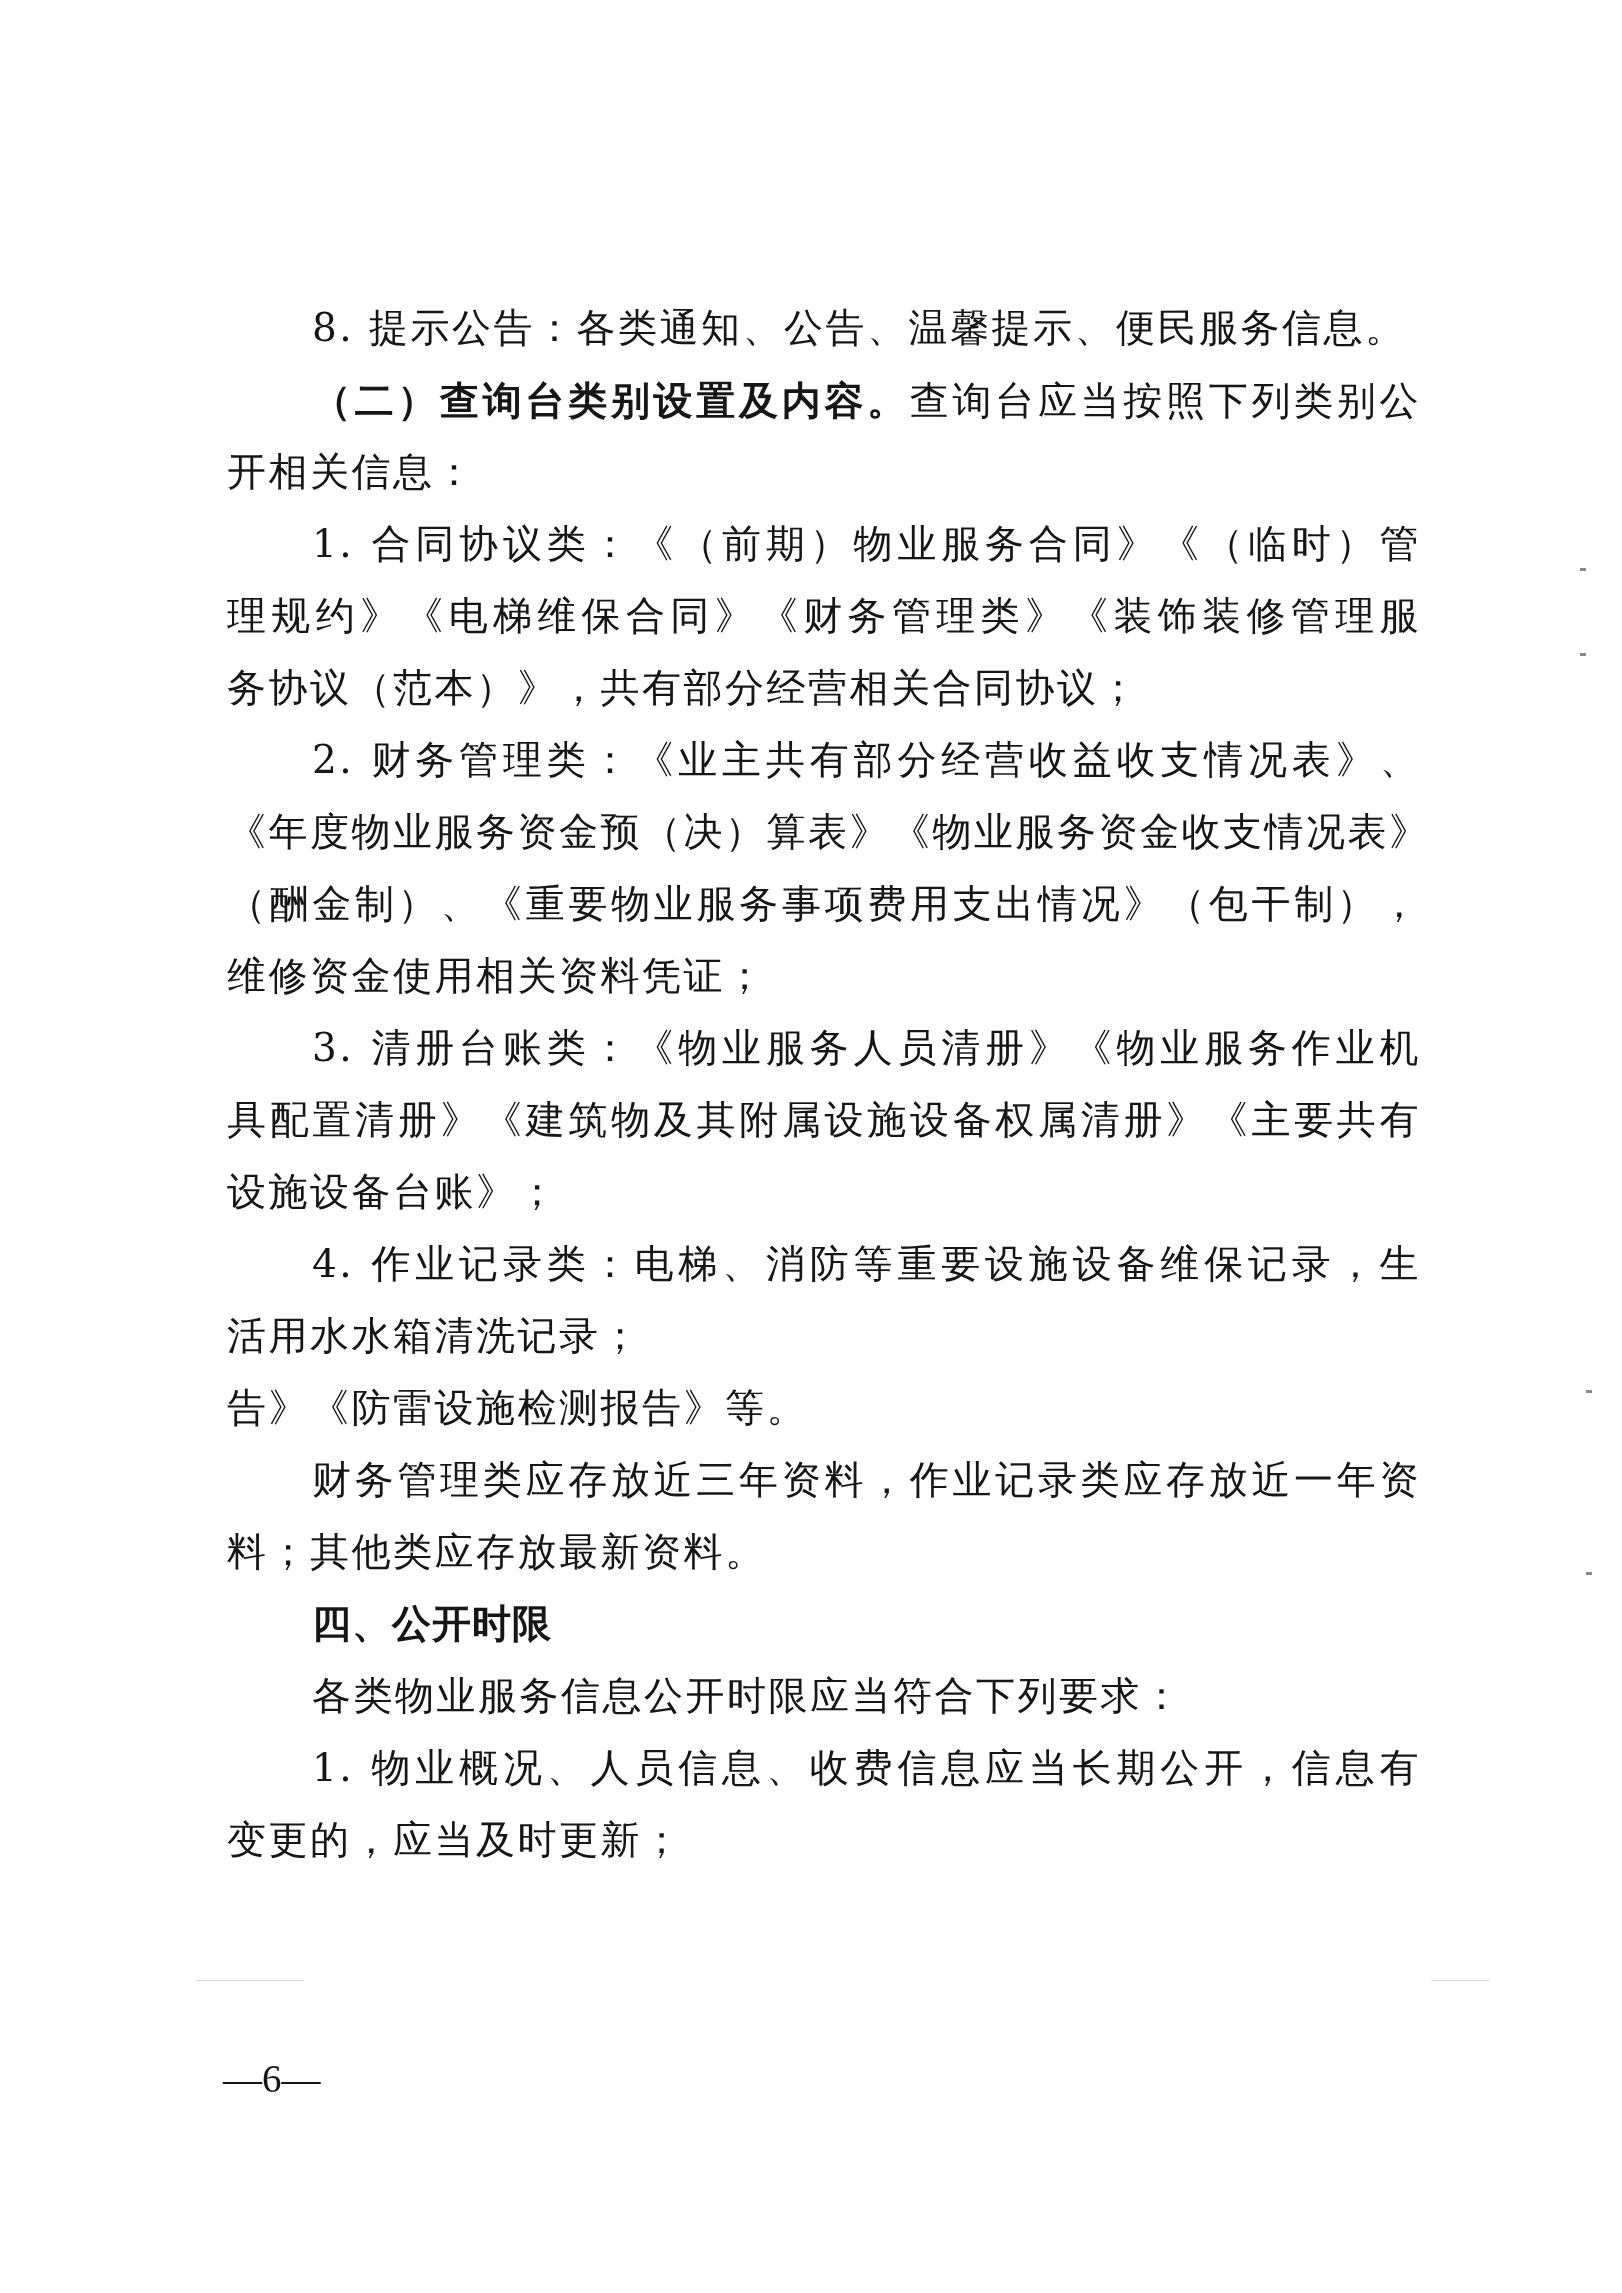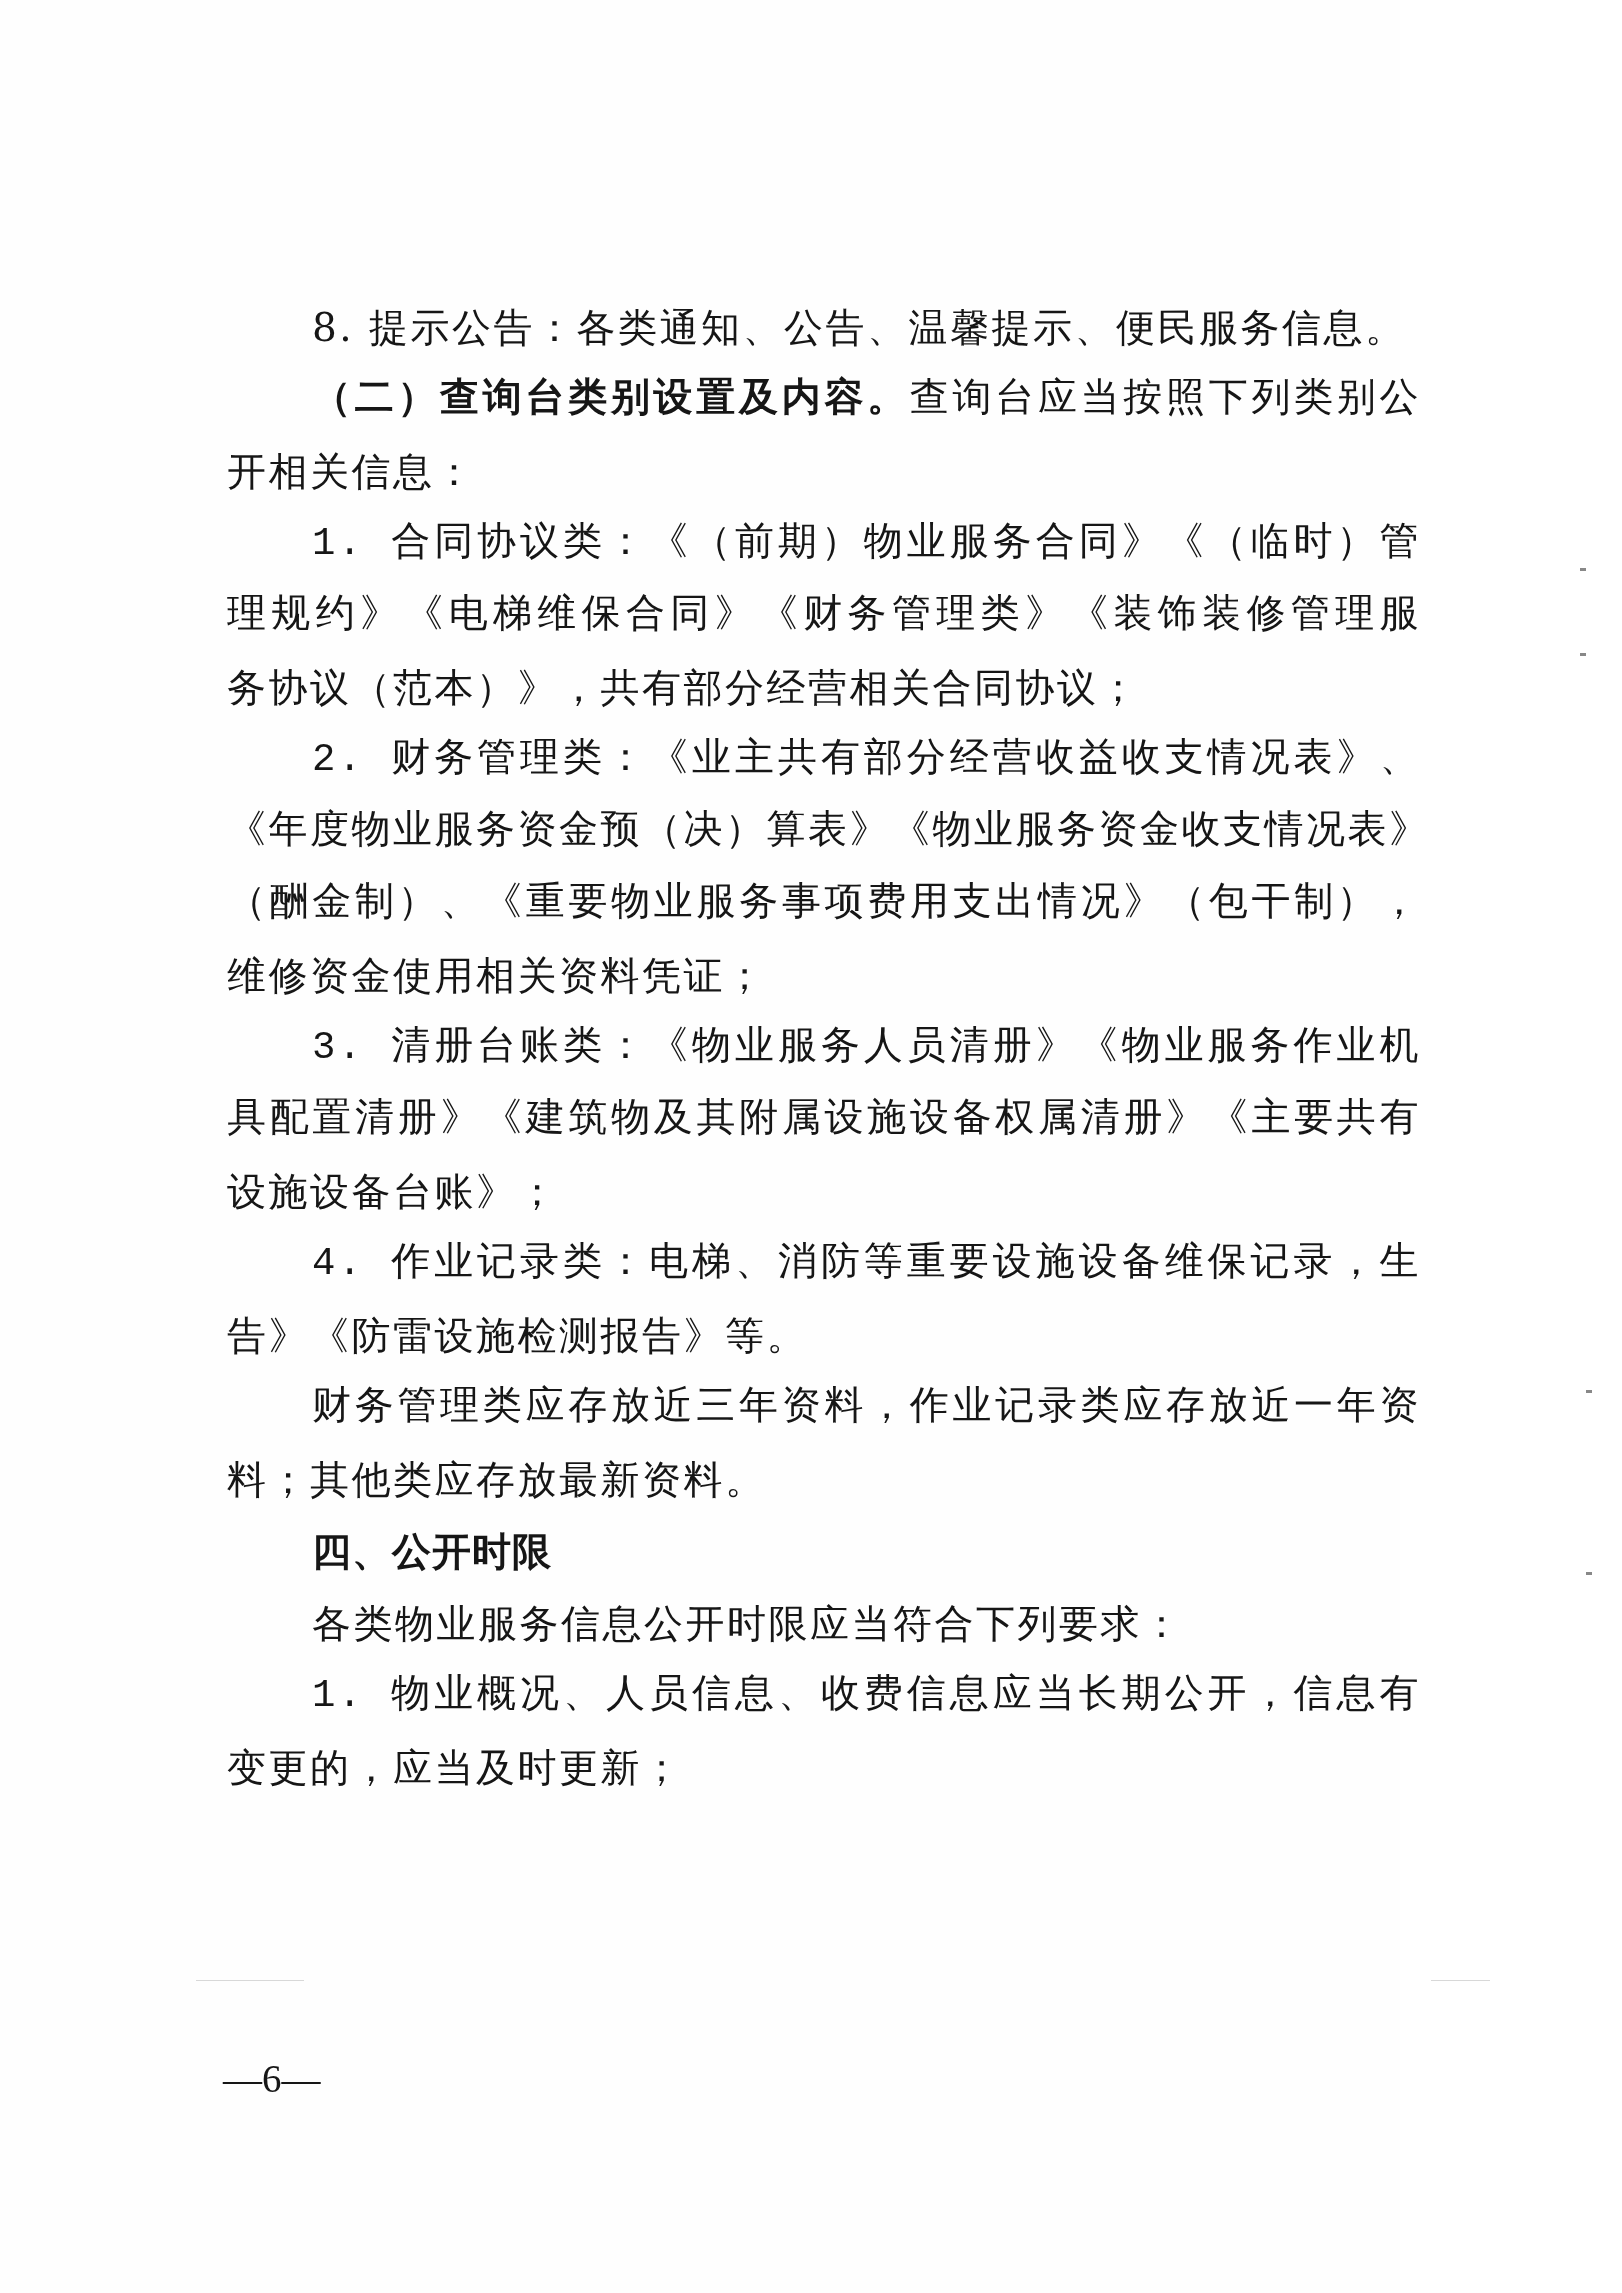--- a/index.html
+++ b/index.html
@@ -5,21 +5,21 @@
   html, body { margin: 0; padding: 0; background: #ffffff; }
   body { width: 1622px; height: 2294px; position: relative; overflow: hidden;
          font-family: "DejaVu Serif", "Liberation Serif", serif; color: #161616; }
   .page { position: absolute; left: 0; top: 0; width: 1400px; height: 2294px; background: #fefefe; }
   .body-text { position: absolute; left: 227px; top: 292px; width: 1194px; }
   .line { height: 72px; line-height: 72px; font-size: 39px; letter-spacing: 2.5px;
           white-space: nowrap; overflow: visible; }
   .indent { padding-left: 85px; }
   .kai-bold { font-weight: bold; }
   .hei-bold { font-family: "DejaVu Sans", "Liberation Sans", sans-serif; font-weight: bold; letter-spacing: 1px; }
-  .justify { text-align: justify; text-align-last: justify; font-family: Liberation Mono, monospace; }
+  .justify { text-align: justify; text-align-last: justify; }
   .page-number { position: absolute; left: 223px; top: 2056px; font-size: 39px;
                  font-family: "Liberation Serif", "DejaVu Serif", serif; letter-spacing: 0; }
   .scan-mark { position: absolute; width: 5.9px; height: 2.9px; background: #555; opacity: 0.7; }
   .scan-dash { position: absolute; height: 1px; background: #d8d8d8; }
 </style>
 </head>
 <body>
 
 <div class="page">
 
@@ -38,20 +38,21 @@
     <div class="line justify"><span>理规约》《电梯维保合同》《财务管理类》《装饰装修管理服</span></div>
     <div class="line"><span>务协议（范本）》，共有部分经营相关合同协议；</span></div>
     <div class="line indent justify"><span>2. 财务管理类：《业主共有部分经营收益收支情况表》、</span></div>
     <div class="line justify"><span>《年度物业服务资金预（决）算表》《物业服务资金收支情况表》</span></div>
     <div class="line justify"><span>（酬金制）、《重要物业服务事项费用支出情况》（包干制），</span></div>
     <div class="line"><span>维修资金使用相关资料凭证；</span></div>
     <div class="line indent justify"><span>3. 清册台账类：《物业服务人员清册》《物业服务作业机</span></div>
     <div class="line justify"><span>具配置清册》《建筑物及其附属设施设备权属清册》《主要共有</span></div>
     <div class="line"><span>设施设备台账》；</span></div>
     <div class="line indent justify"><span>4. 作业记录类：电梯、消防等重要设施设备维保记录，生</span></div>
+    <div class="line"><span>活用水水箱清洗记录；</span></div>
     <div class="line"><span>告》《防雷设施检测报告》等。</span></div>
     <div class="line indent justify"><span>财务管理类应存放近三年资料，作业记录类应存放近一年资</span></div>
     <div class="line"><span>料；其他类应存放最新资料。</span></div>
     <div class="line indent"><span class="hei-bold">四、公开时限</span></div>
     <div class="line indent"><span>各类物业服务信息公开时限应当符合下列要求：</span></div>
     <div class="line indent justify"><span>1. 物业概况、人员信息、收费信息应当长期公开，信息有</span></div>
     <div class="line"><span>变更的，应当及时更新；</span></div>
   </div>
 
   <div class="page-number">—6—</div>

